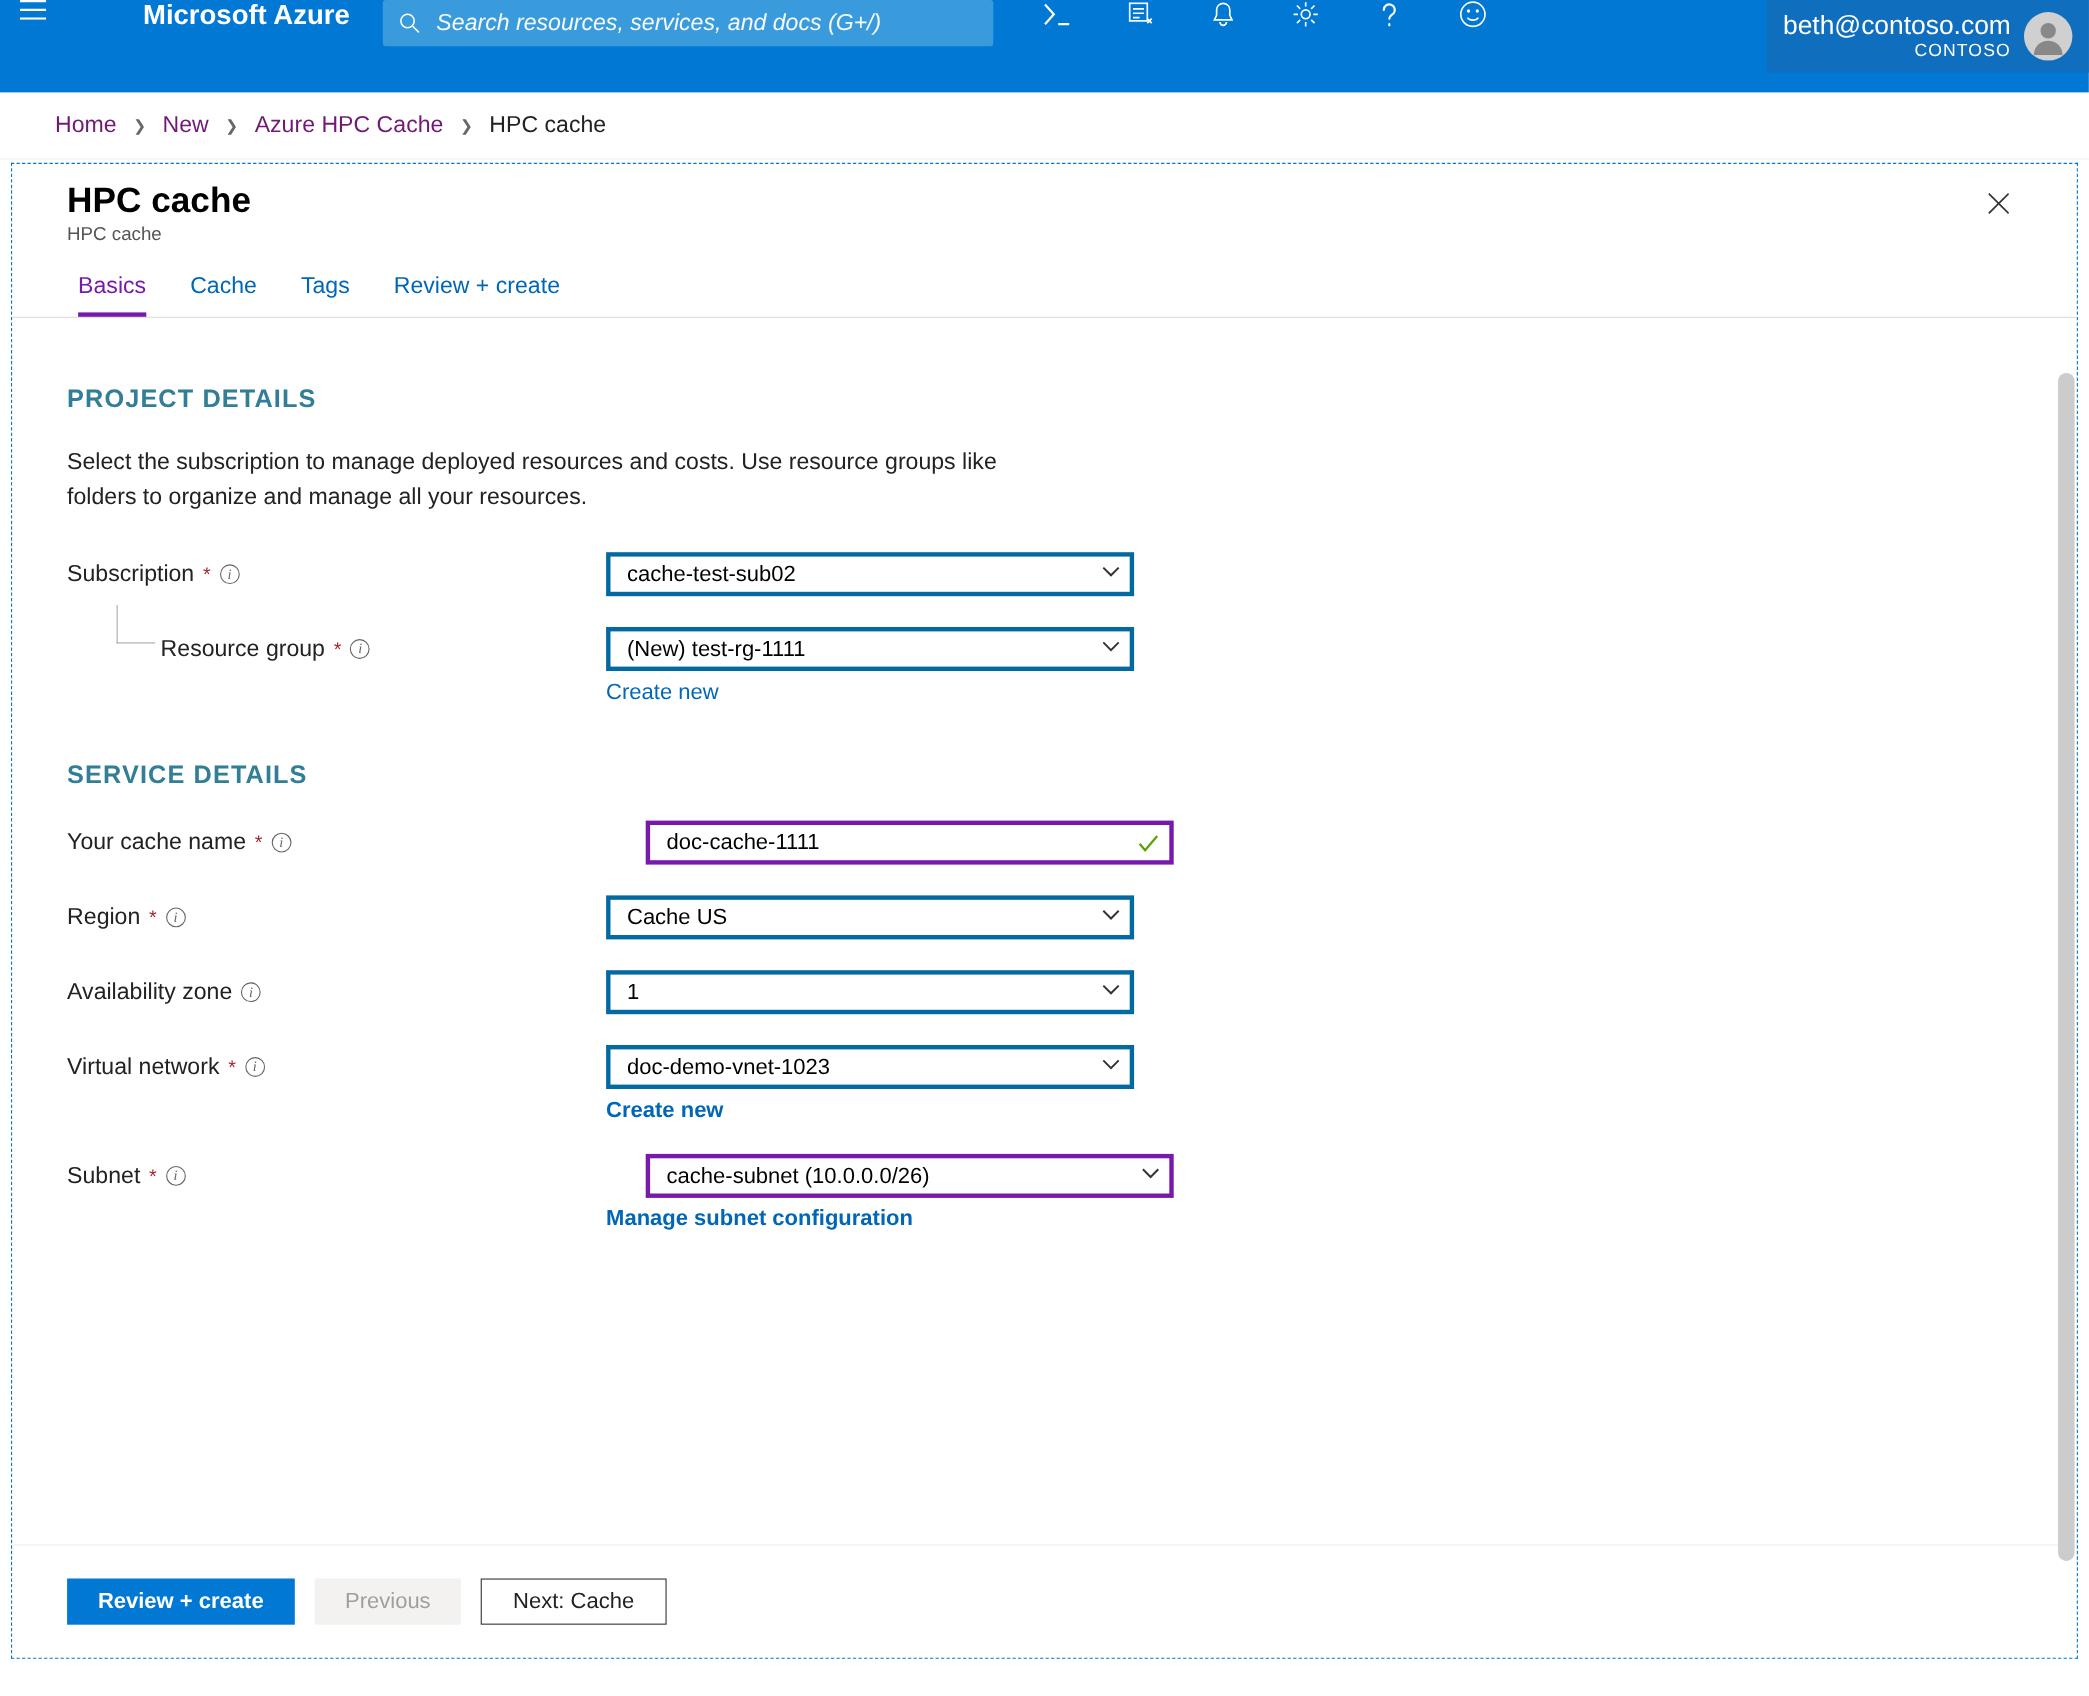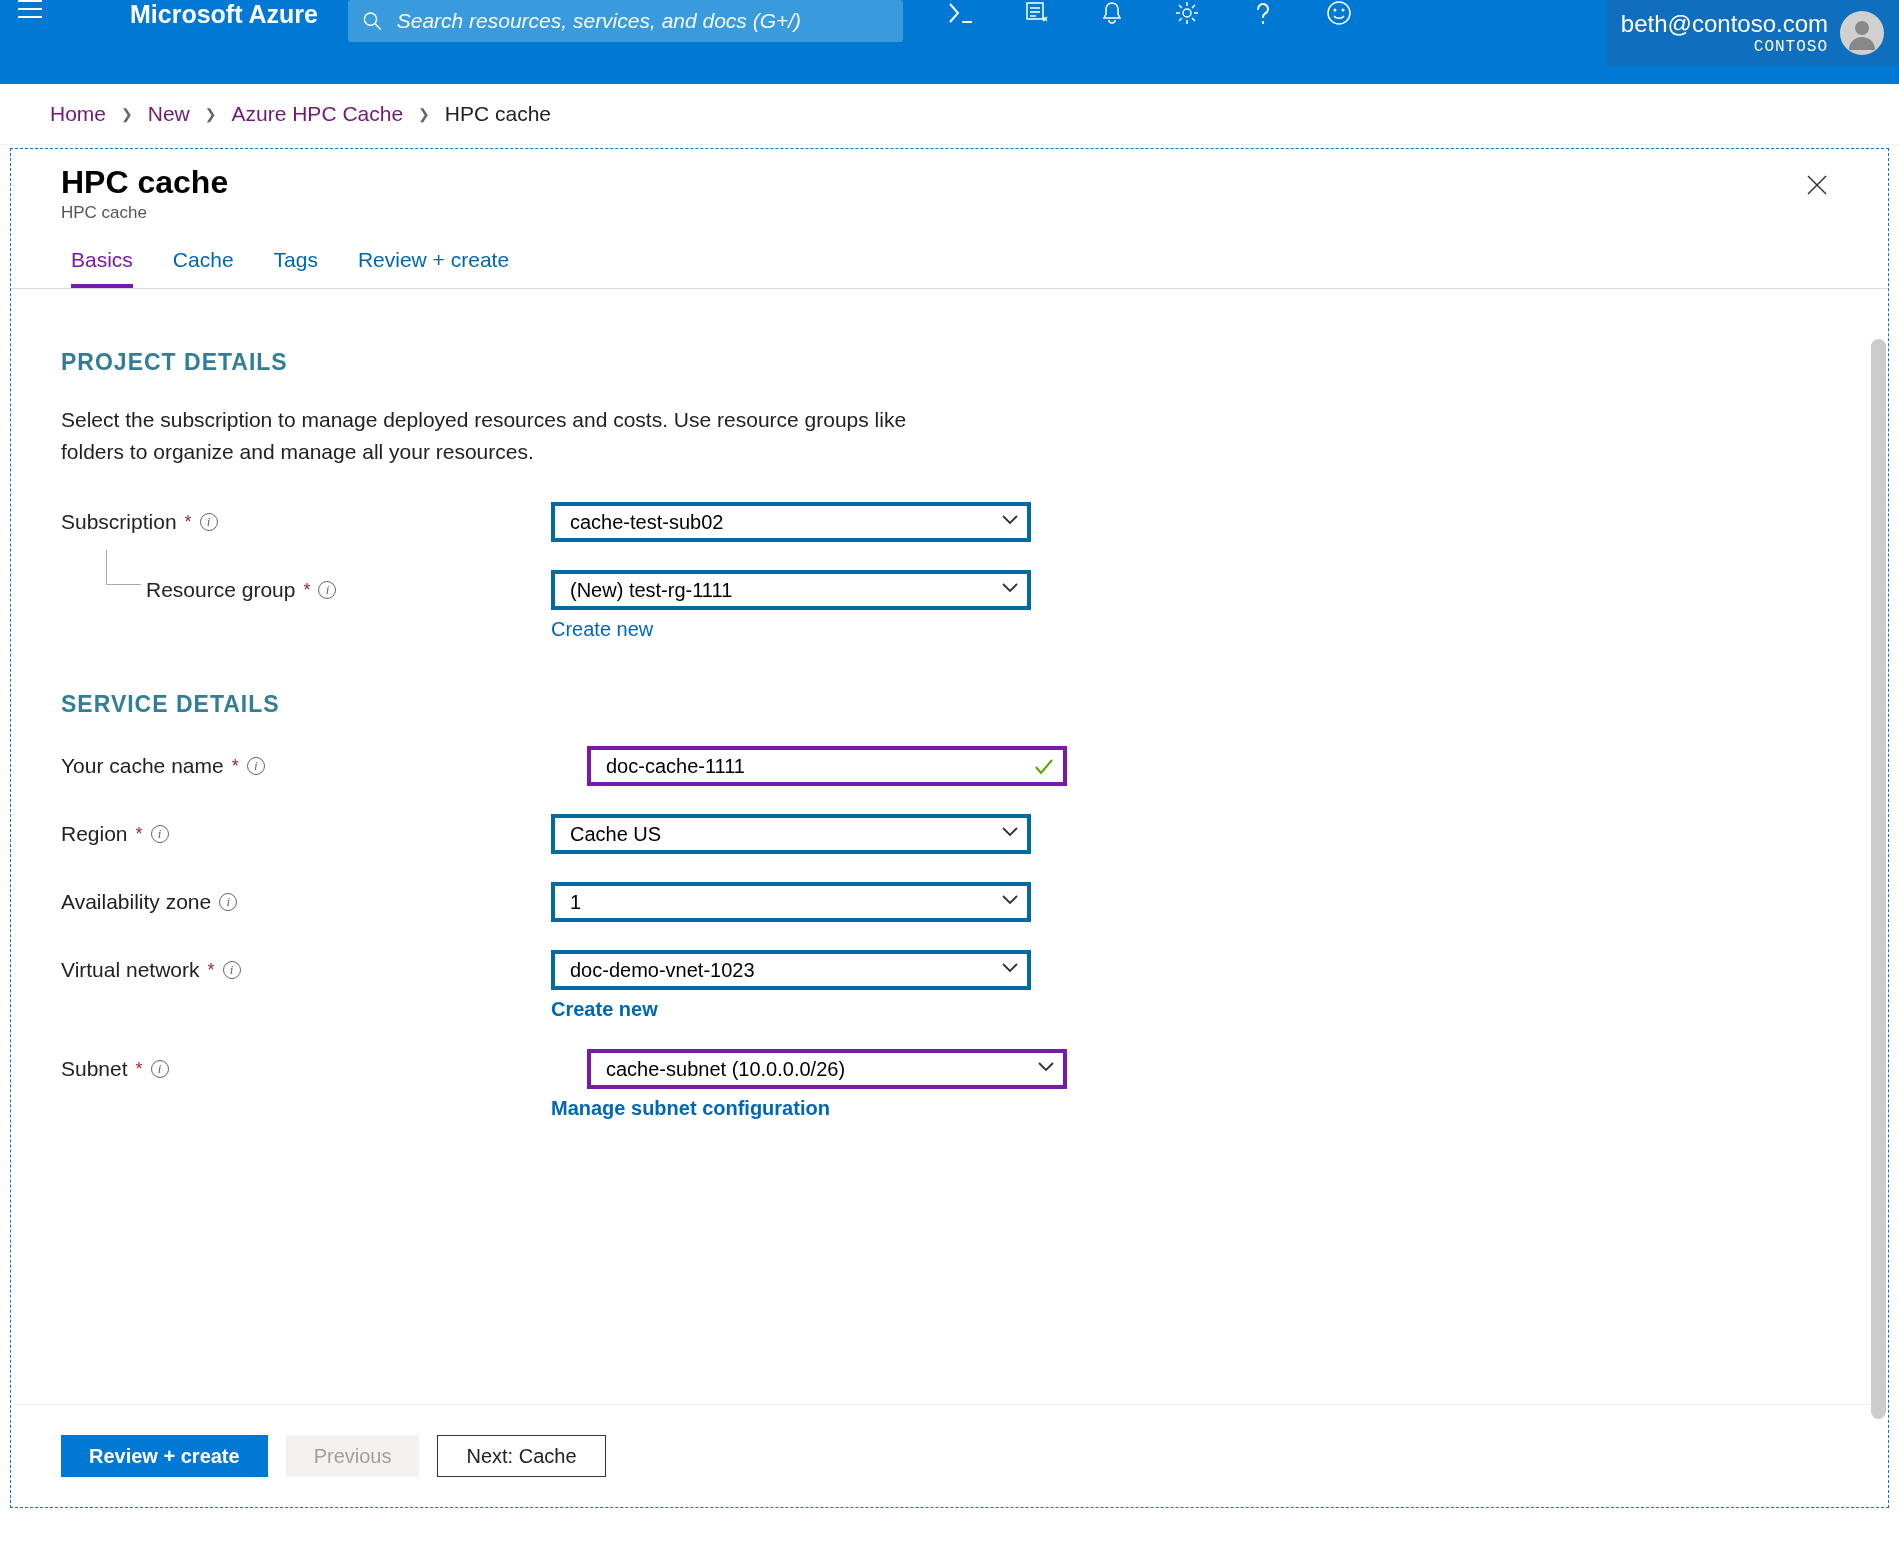--- a/index.html
+++ b/index.html
@@ -11,21 +11,21 @@
 .brand { padding: 0 30px 0 70px; font-size: 25px; font-weight: 600; }
 .search-box { background: #3a9bdc; border-radius: 3px; height: 42px; width: 555px; display: flex; align-items: center; padding: 0 15px; }
 .search-box svg { margin-right: 15px; }
 .search-box input { background: transparent; border: none; color: #fff; font-size: 21px; font-style: italic; width: 100%; outline: none; }
 .search-box input::placeholder { color: #fff; opacity: 0.95; }
 .top-icons { display: flex; margin-left: 45px; gap: 50px; align-items: center; }
 .top-icon { cursor: pointer; display: flex; align-items: center; }
 .account-area { margin-left: auto; background: #106ebe; height: 66px; display: flex; align-items: center; padding: 0 15px; }
 .account-text { text-align: right; margin-right: 12px; }
 .account-email { font-size: 24px; }
-.account-tenant { font-size: 16px; text-transform: uppercase; letter-spacing: 1px; font-family: Liberation Mono, monospace; }
+.account-tenant { font-size: 16px; text-transform: uppercase; letter-spacing: 1px; }
 .avatar { width: 44px; height: 44px; border-radius: 50%; background: #d0d0d0; display: flex; align-items: center; justify-content: center; }
 
 
 .breadcrumb { padding: 18px 50px; font-size: 21px; display: flex; align-items: center; gap: 15px; border-bottom: 1px solid #f0f0f0;}
 .breadcrumb a { color: #701a75; text-decoration: none; cursor: pointer; }
 .breadcrumb .sep { color: #666; font-size: 14px; }
 .breadcrumb .current { color: #222; }
 
 
 .blade { border: 1.5px dashed #0078d4; margin: 3px 10px 0 10px; position: relative; height: 1360px; }

